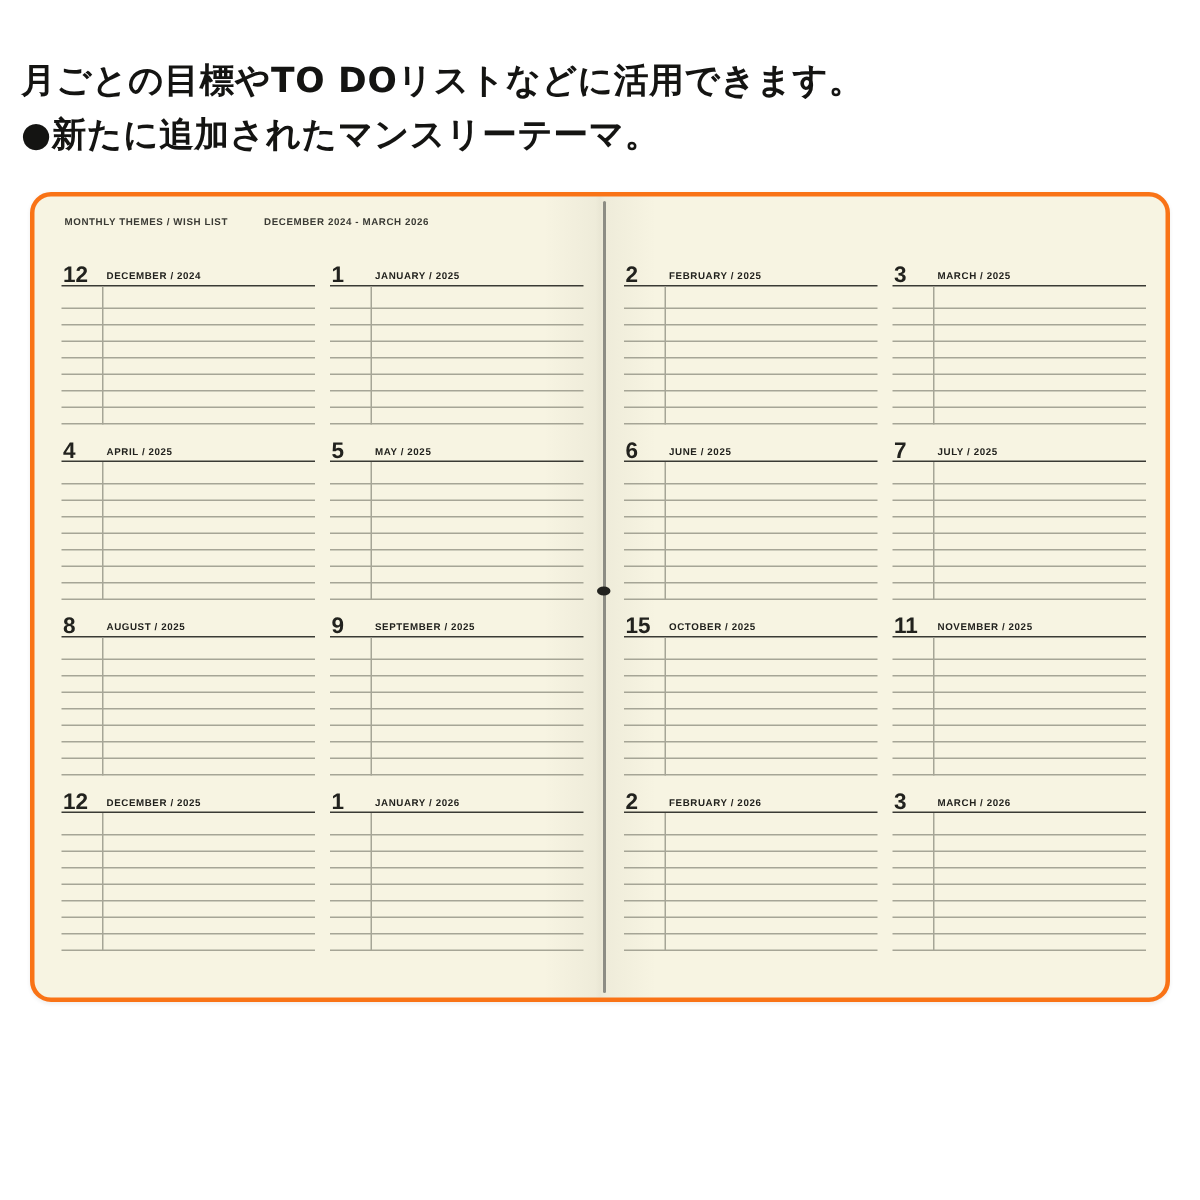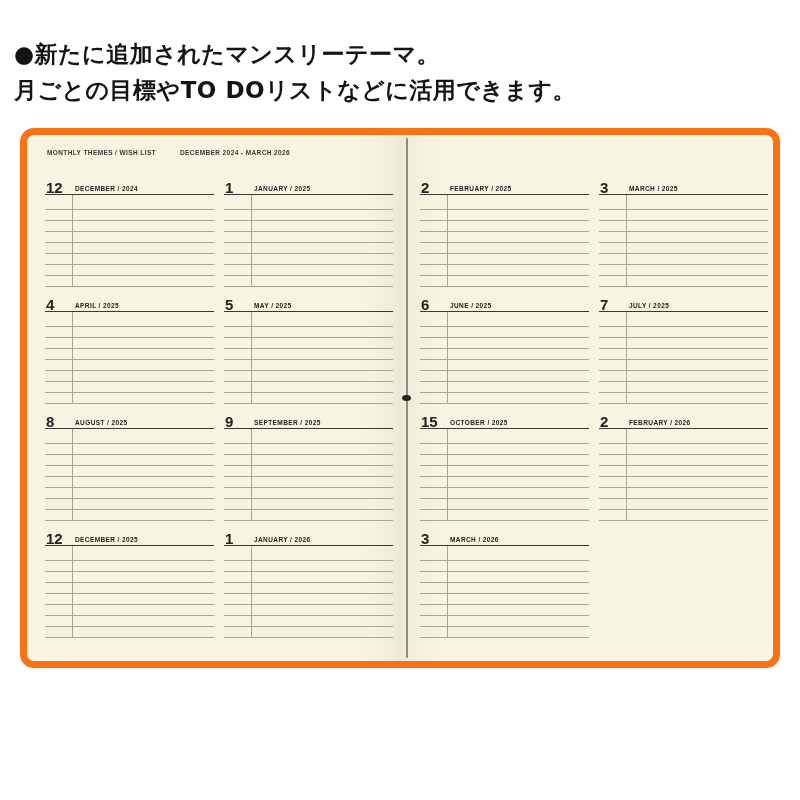--- a/index.html
+++ b/index.html
@@ -14,21 +14,21 @@
     position:absolute;left:14px;top:36px;
     font-family:"DejaVu Sans","Liberation Sans",sans-serif;
     font-weight:bold;font-size:23px;line-height:36px;
     color:#141412;letter-spacing:0.5px;
     white-space:nowrap;
   }
   
   .spread{
     position:absolute;left:20px;top:128px;width:760px;height:540px;
     background:#f7f4e2;
-    border:7px solid #f97316;border-radius:14px;
+    border:3px solid #f97316;border-radius:14px;
     box-shadow:0 1px 3px rgba(0,0,0,0.07);
     box-sizing:border-box;
   }
   .spread::before{ 
     content:'';position:absolute;inset:0;border-radius:14px;
     background:linear-gradient(90deg,transparent 45%,rgba(80,80,60,0.05) 49.6%,rgba(80,80,60,0.08) 50%,rgba(80,80,60,0.05) 50.4%,transparent 55%);
     pointer-events:none;
   }
   .page{position:absolute;top:0;height:100%;width:380px;}
   .page-left{left:0;}
@@ -77,22 +77,22 @@
   }
   .spine-dot{
     position:absolute;left:375px;top:260px;width:9px;height:6px;
     background:#23231f;border-radius:50%;
   }
 </style>
 </head>
 <body>
 
 <div class="caption">
+  <div>月ごとの目標やTO DOリストなどに活用できます。</div>
   <div>●新たに追加されたマンスリーテーマ。</div>
-  <div>月ごとの目標やTO DOリストなどに活用できます。</div>
 </div>
 
 <div class="spread">
   <div class="page page-left">
     <div class="page-header">
       <span>MONTHLY THEMES / WISH LIST</span>
       <span>DECEMBER 2024 - MARCH 2026</span>
     </div>
     <div class="month-grid" id="grid-left">
         <div class="month-block">
@@ -319,20 +319,37 @@
             <div class="rule-line" style="top: 36px;"></div>
             <div class="rule-line" style="top: 47px;"></div>
             <div class="rule-line" style="top: 58px;"></div>
             <div class="rule-line" style="top: 69px;"></div>
             <div class="rule-line" style="top: 80px;"></div>
             <div class="rule-line" style="top: 91px;"></div>
           </div>
   </div>
         <div class="month-block">
     <div class="month-head">
+      <span class="month-num">11</span>
+      <span class="month-label">NOVEMBER / 2025</span>
+    </div>
+    <div class="month-body">
+      <div class="vline"></div>
+    <div class="rule-line" style="top: 14px;"></div>
+            <div class="rule-line" style="top: 25px;"></div>
+            <div class="rule-line" style="top: 36px;"></div>
+            <div class="rule-line" style="top: 47px;"></div>
+            <div class="rule-line" style="top: 58px;"></div>
+            <div class="rule-line" style="top: 69px;"></div>
+            <div class="rule-line" style="top: 80px;"></div>
+            <div class="rule-line" style="top: 91px;"></div>
+          </div>
+  </div>
+        <div class="month-block">
+    <div class="month-head">
       <span class="month-num">2</span>
       <span class="month-label">FEBRUARY / 2026</span>
     </div>
     <div class="month-body">
       <div class="vline"></div>
     <div class="rule-line" style="top: 14px;"></div>
             <div class="rule-line" style="top: 25px;"></div>
             <div class="rule-line" style="top: 36px;"></div>
             <div class="rule-line" style="top: 47px;"></div>
             <div class="rule-line" style="top: 58px;"></div>

